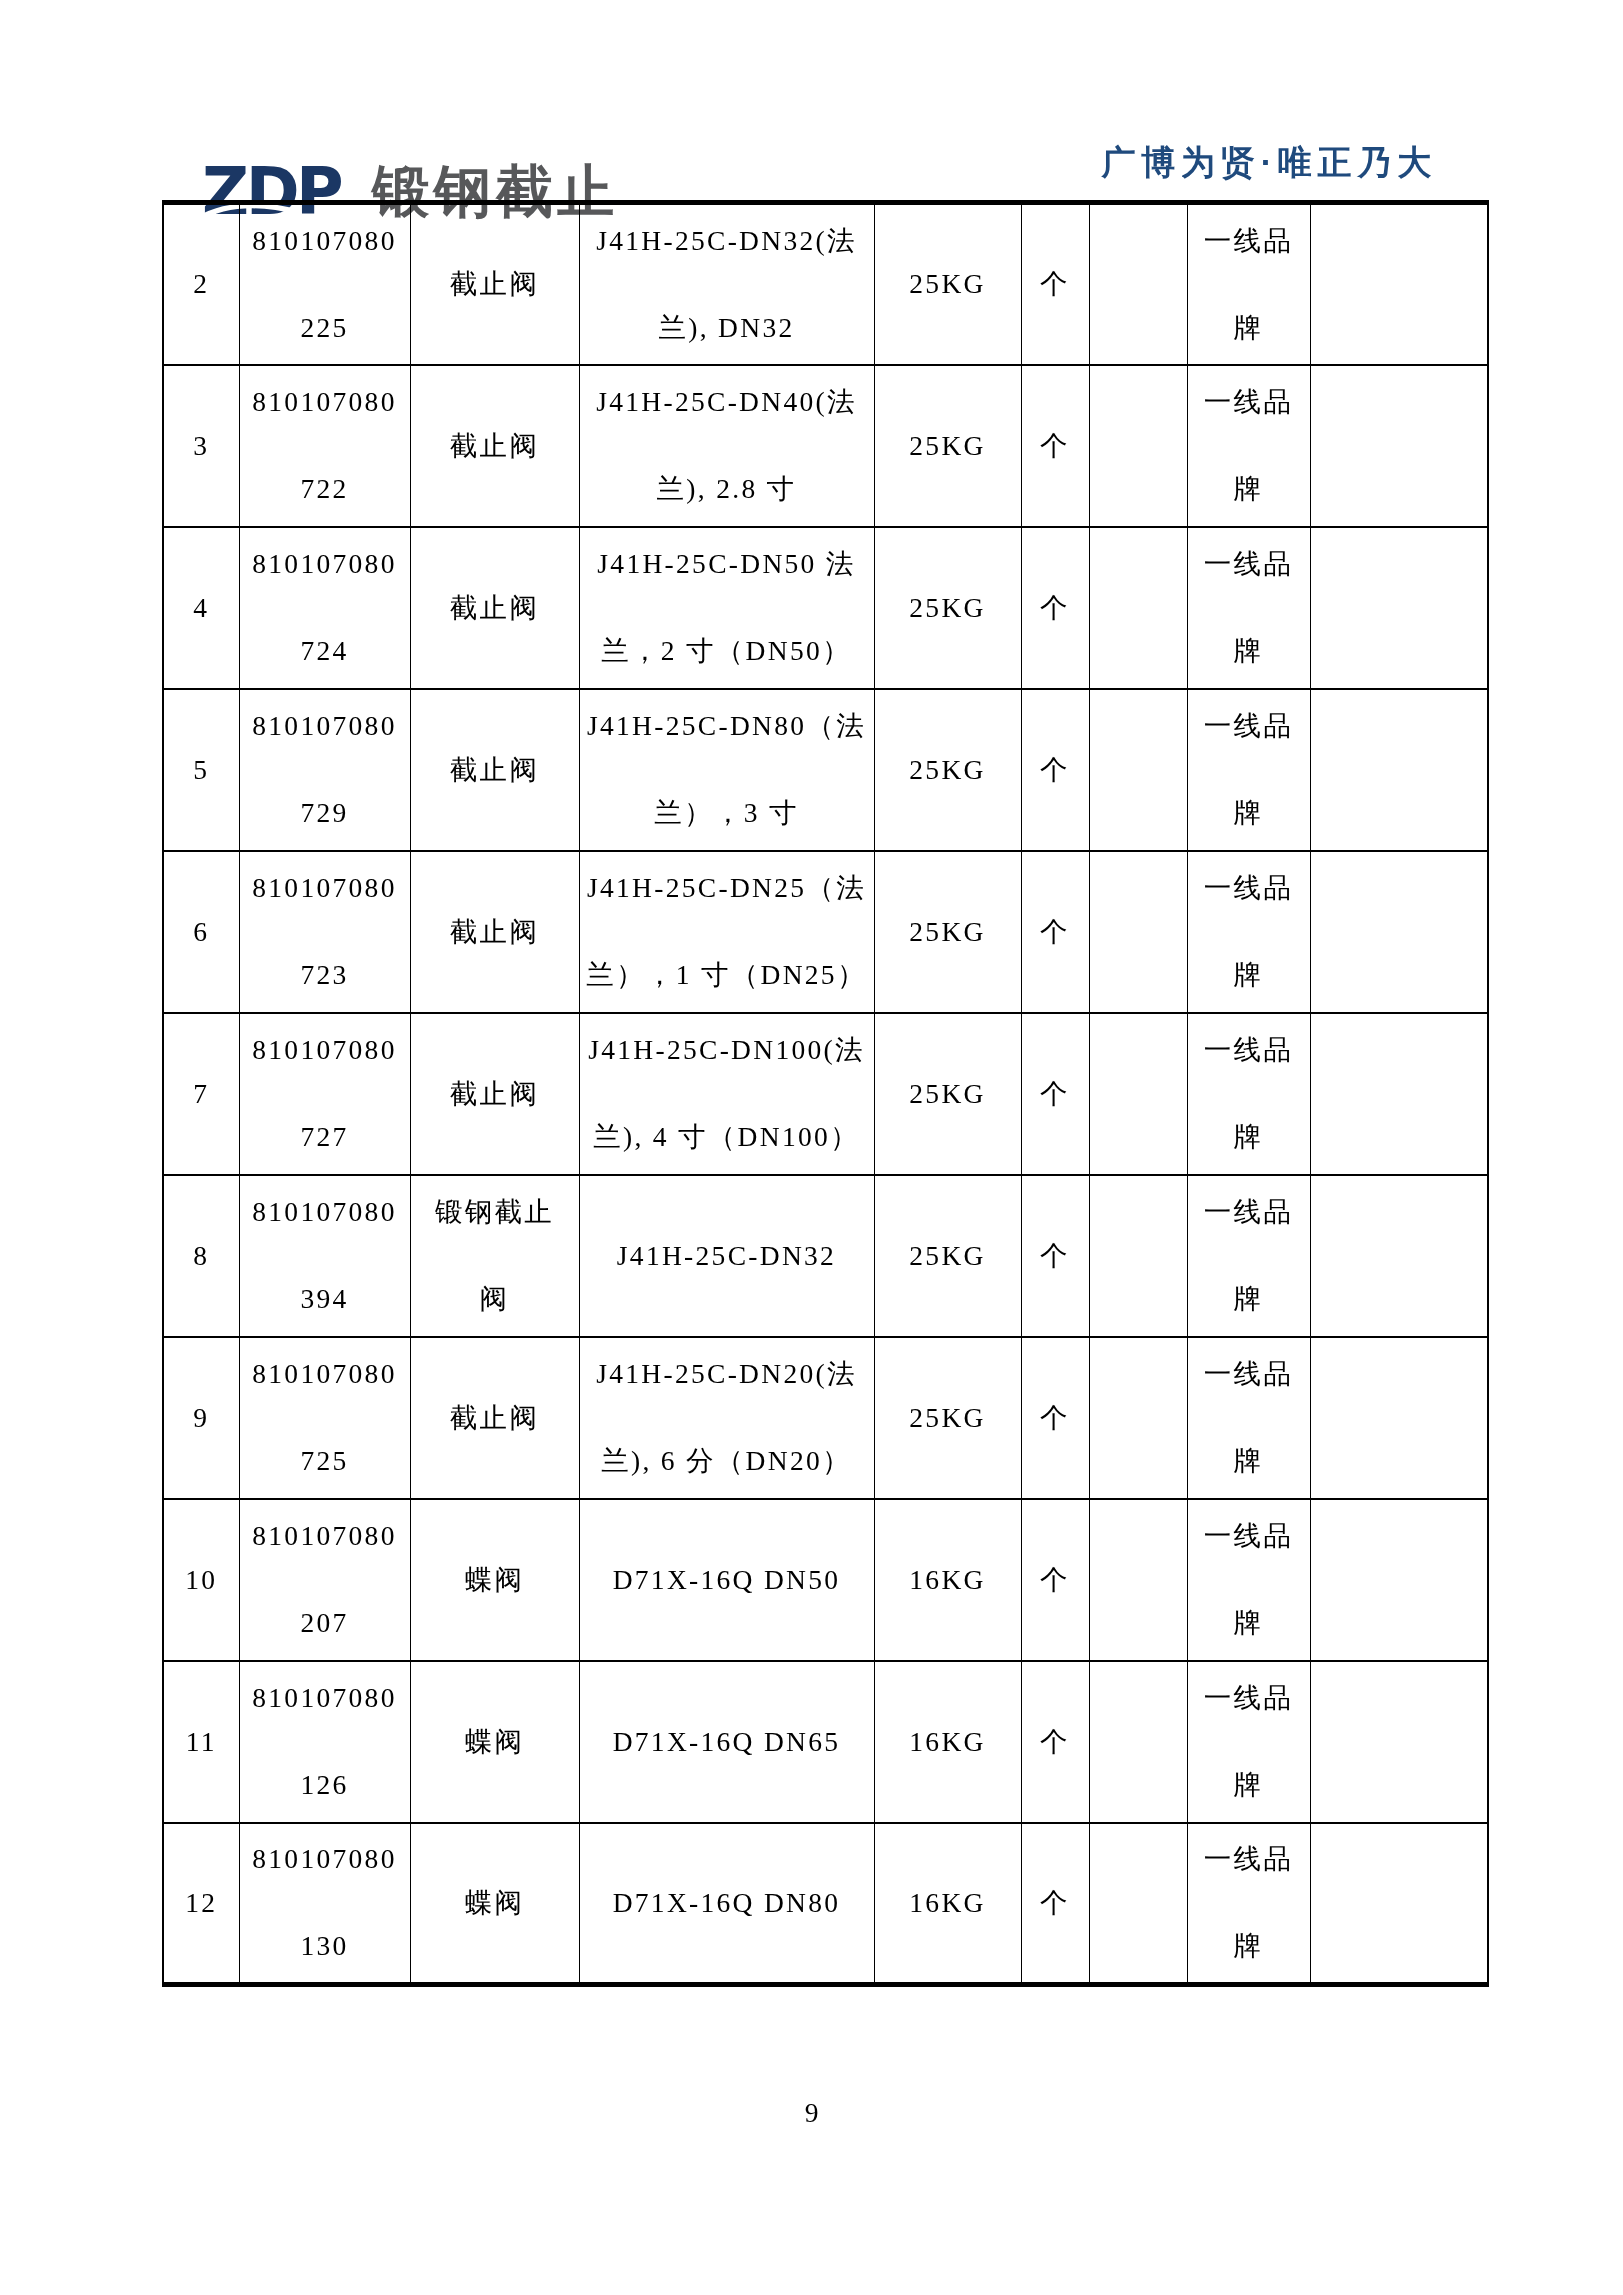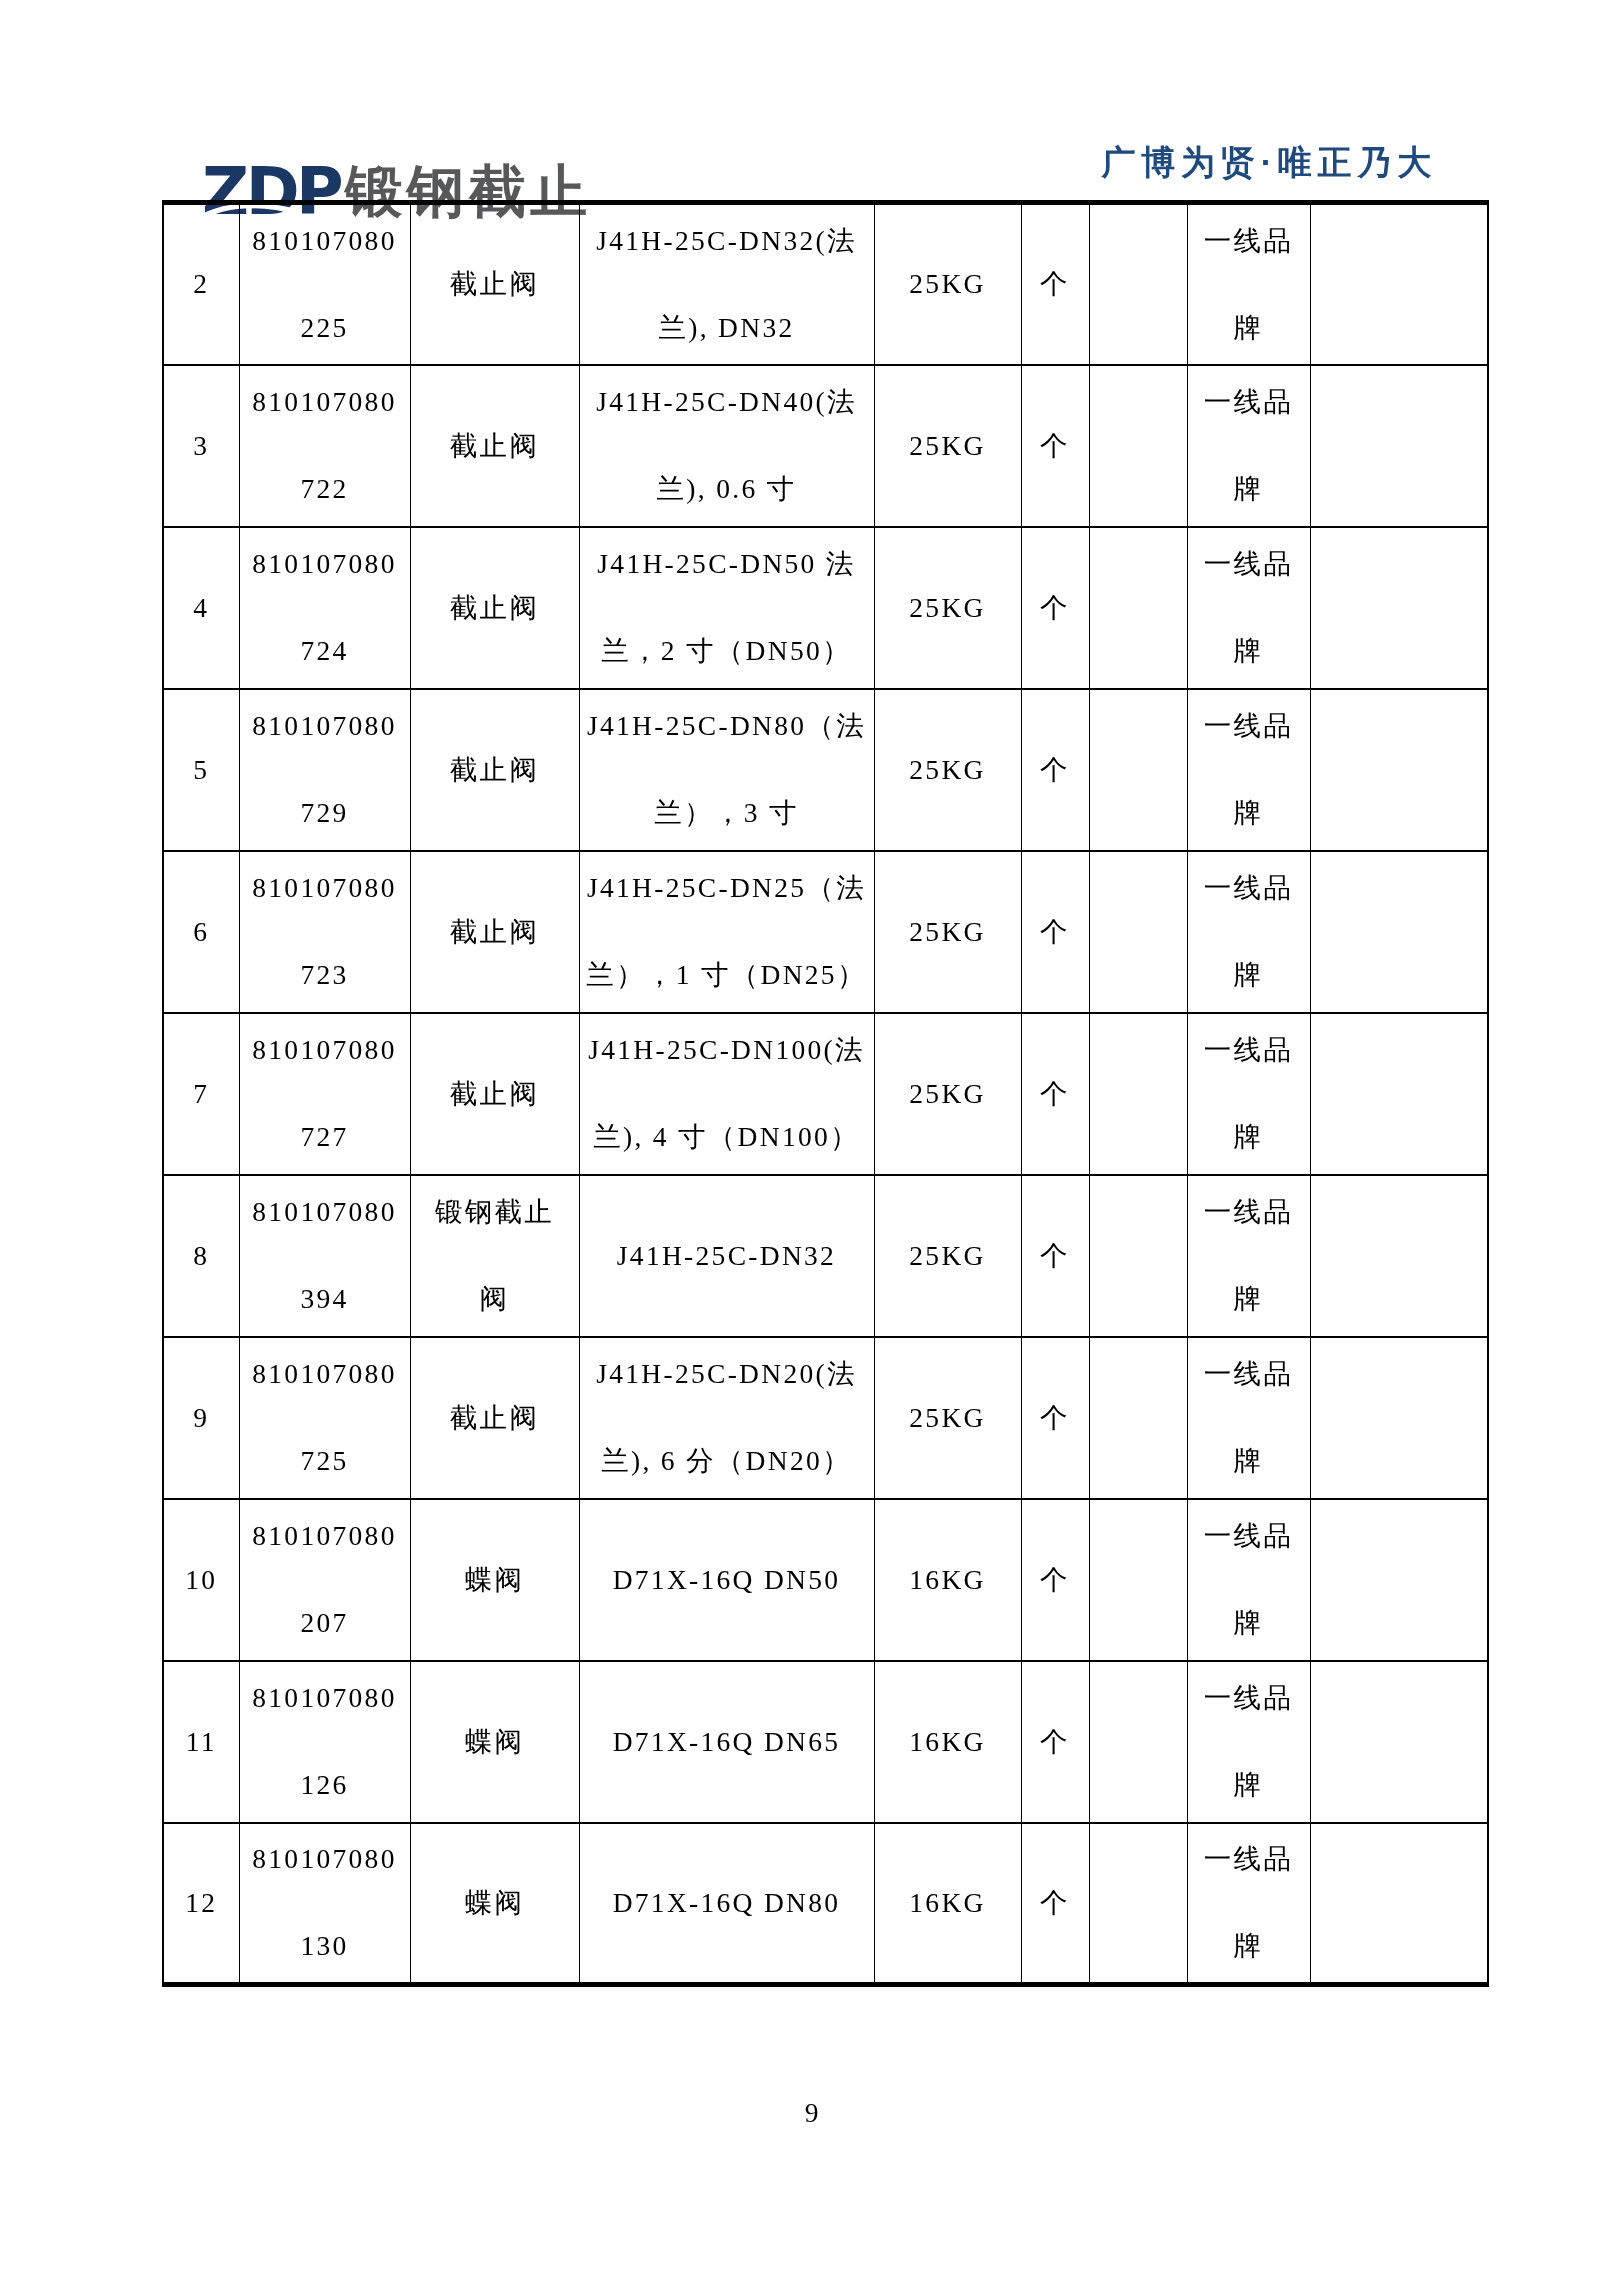--- a/index.html
+++ b/index.html
@@ -5,21 +5,21 @@
   * { margin:0; padding:0; box-sizing:border-box; }
   html,body { background:#ffffff; }
   body {
     width:1623px; height:2295px; position:relative;
     font-family:"Liberation Serif", serif;
     color:#000;
   }
   
   .logo {
     position:absolute; left:202px; top:159px;
-    display:flex; align-items:center; gap:5px;
+    display:flex; align-items:center; gap:32px;
     white-space:nowrap;
   }
   .zdp-wrap { position:relative; display:inline-block; }
   .zdp {
     font-family:"DejaVu Sans", sans-serif;
     font-weight:bold; font-size:65px; line-height:1;
     color:#1b3764; letter-spacing:-3.5px;
     transform:scaleY(1.02);
   }
   .swoosh { position:absolute; left:-4.7px; top:36px; pointer-events:none; }
@@ -152,21 +152,21 @@
             </div>
           </td>
           <td class="c3">
             <div class="lines">
               <div class="line">截止阀</div>
             </div>
           </td>
           <td class="c4">
             <div class="lines">
               <div class="line">J41H-25C-DN40(法</div>
-              <div class="line">兰), 0.6 寸</div>
+              <div class="line">兰), 2.8 寸</div>
             </div>
           </td>
           <td class="c5">
             <div class="lines">
               <div class="line">25KG</div>
             </div>
           </td>
           <td class="c6">
             <div class="lines">
               <div class="line">个</div>

